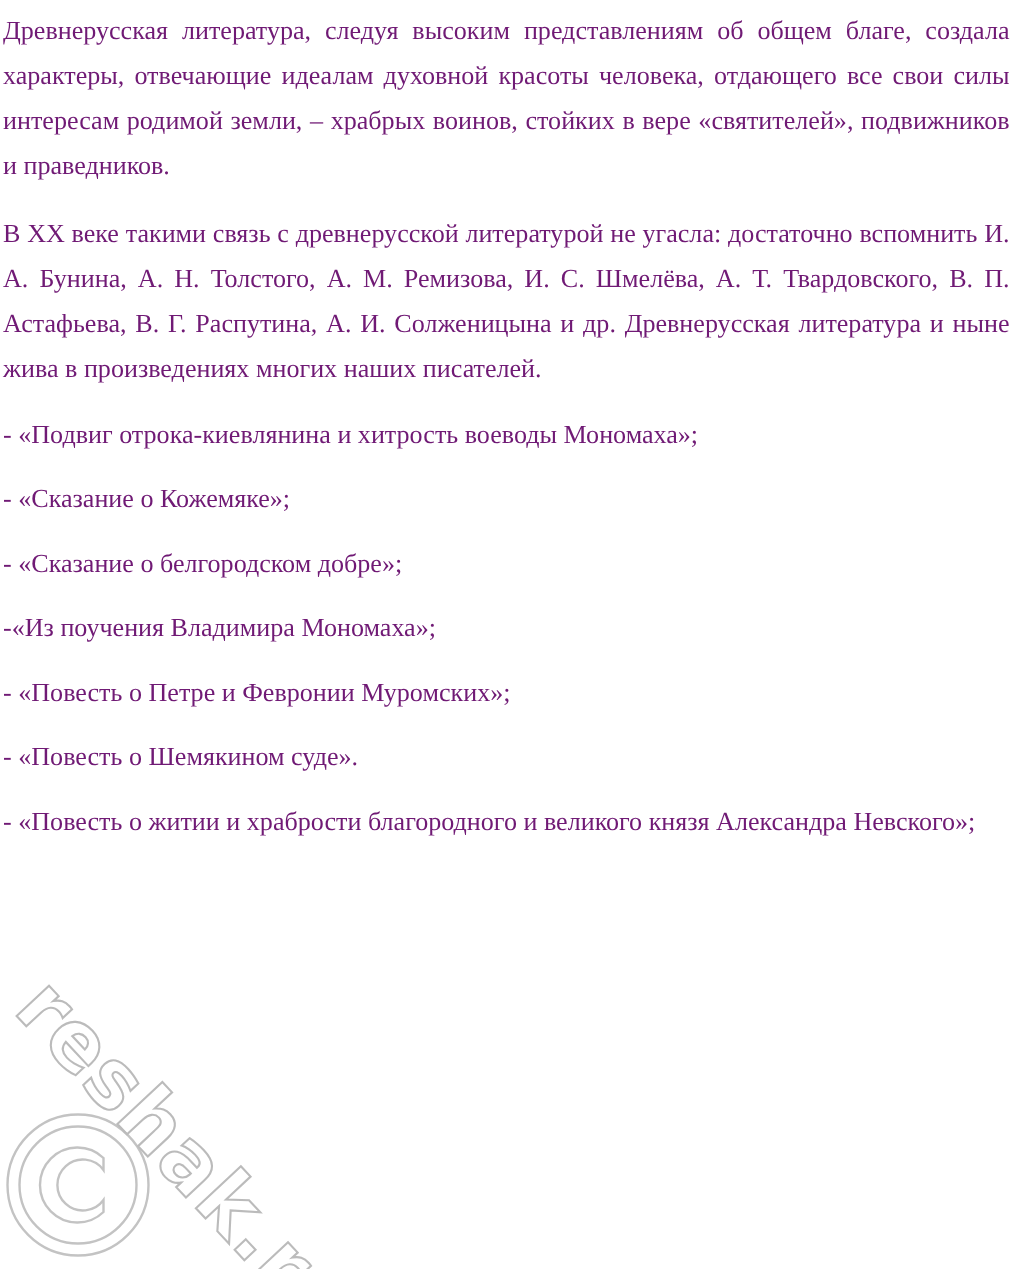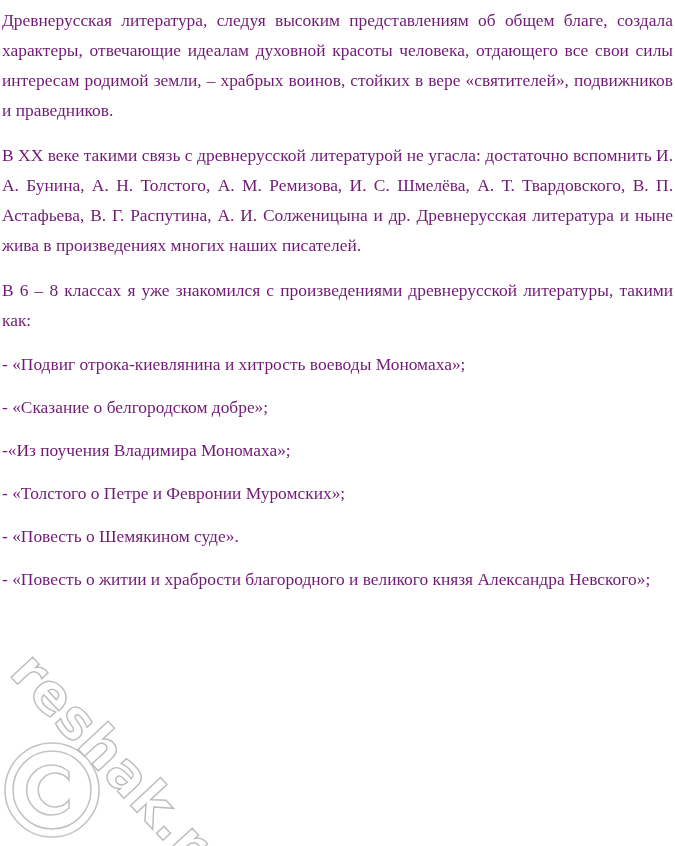--- a/index.html
+++ b/index.html
@@ -120,31 +120,31 @@
       </g>
     </svg>
   </div>
 
   <div class="doc-body">
 
     <p class="para block-1">Древнерусская литература, следуя высоким представлениям об общем благе, создала характеры, отвечающие идеалам духовной красоты человека, отдающего все свои силы интересам родимой земли, – храбрых воинов, стойких в вере «святителей», подвижников и праведников.</p>
 
     <p class="para gap-para">В ХХ веке такими связь с древнерусской литературой не угасла: достаточно вспомнить И. А. Бунина, А. Н. Толстого, А. М. Ремизова, И. С. Шмелёва, А. Т. Твардовского, В. П. Астафьева, В. Г. Распутина, А. И. Солженицына и др. Древнерусская литература и ныне жива в произведениях многих наших писателей.</p>
 
-    <p class="para gap-para">В 6 – 8 классах я уже знакомился с произведениями древнерусской литературы, такими как:</p>
 
     <p class="para listline first-list">- «Подвиг отрока-киевлянина и хитрость воеводы Мономаха»;</p>
 
+    <p class="para listline">- «Сказание о Кожемяке»;</p>
 
     <p class="para listline">- «Сказание о белгородском добре»;</p>
 
 
     <p class="para listline">-«Из поучения Владимира Мономаха»;</p>
 
-    <p class="para listline">- «Толстого о Петре и Февронии Муромских»;</p>
+    <p class="para listline">- «Повесть о Петре и Февронии Муромских»;</p>
 
     <p class="para listline">- «Повесть о Шемякином суде».</p>
 
     <p class="para listline justified">- «Повесть о житии и храбрости благородного и великого князя Александра Невского»;</p>
 
 
   </div>
 </div>
 
 </body></html>

